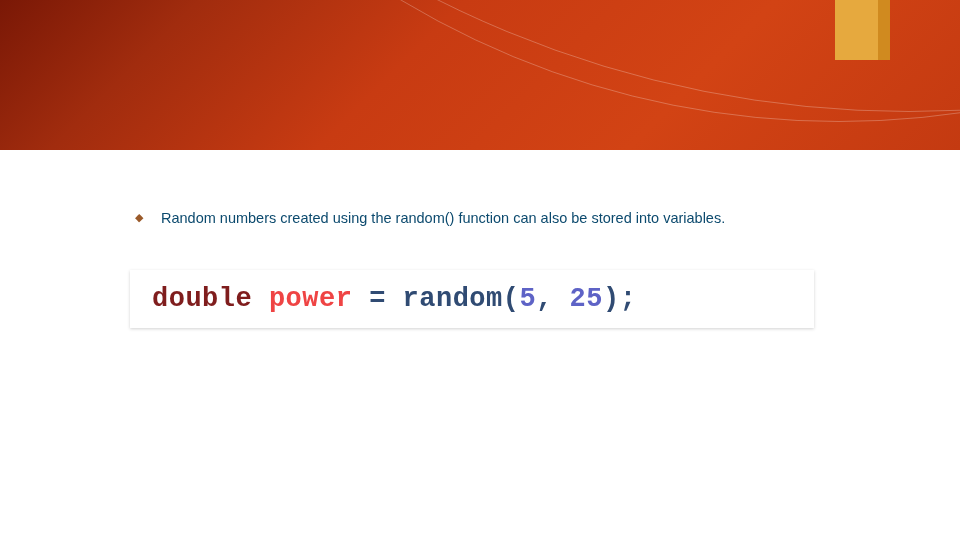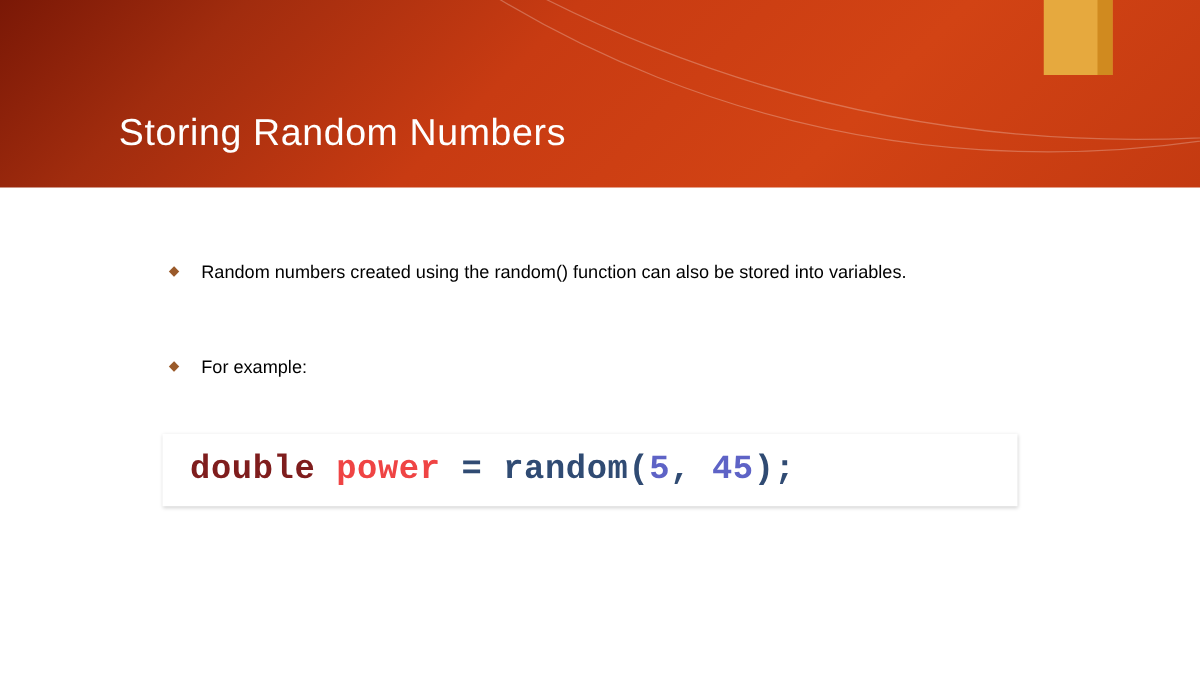--- a/index.html
+++ b/index.html
@@ -62,21 +62,21 @@
     top: 0;
     width: 12px;
     height: 60px;
     background: #d08a1f; 
   }
 
   
   .bullets {
     margin: 58px 95px 0 95px;
     font-size: 14.5px;
-    color: #000000;
+    color: #0c4a6e;
   }
   .bullets li {
     list-style: none;
     position: relative;
     padding-left: 26px;
     margin-bottom: 56px;
     line-height: 1.4;
   }
   .bullets li::before {
     content: "\25C6"; 
@@ -106,29 +106,27 @@
   .tok-call   { color: #304b73; margin-top: 48px; }
   .tok-paren  { color: #304b73; }
   .tok-num    { color: #5e63c6; }  
   .tok-punc   { color: #304b73; }
 </style>
 </head>
 <body>
 
 <div class="slide-header">
   <div class="gold-tab"></div>
-  <div class="title">Storing Random Numbers</div>
 </div>
 
 <ul class="bullets">
   <li>Random numbers created using the random() function can also be stored into variables.</li>
-  <li>For example:</li>
 </ul>
 
 <div class="code-box">
   <span class="tok-type">double</span>
   <span> </span>
   <span class="tok-ident">power</span>
   <span> </span>
   <span class="tok-eq">=</span>
   <span> </span>
-  <span class="tok-call">random</span><span class="tok-paren">(</span><span class="tok-num">5</span><span class="tok-punc">, </span><span class="tok-num">45</span><span class="tok-paren">)</span><span class="tok-punc">;</span>
+  <span class="tok-call">random</span><span class="tok-paren">(</span><span class="tok-num">5</span><span class="tok-punc">, </span><span class="tok-num">25</span><span class="tok-paren">)</span><span class="tok-punc">;</span>
 </div>
 
 </body></html>

